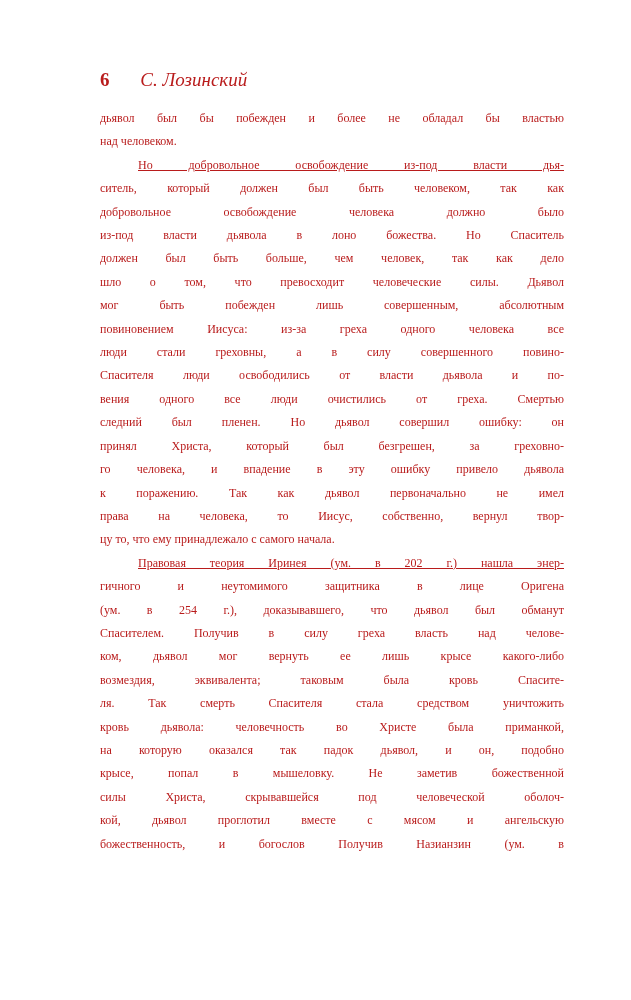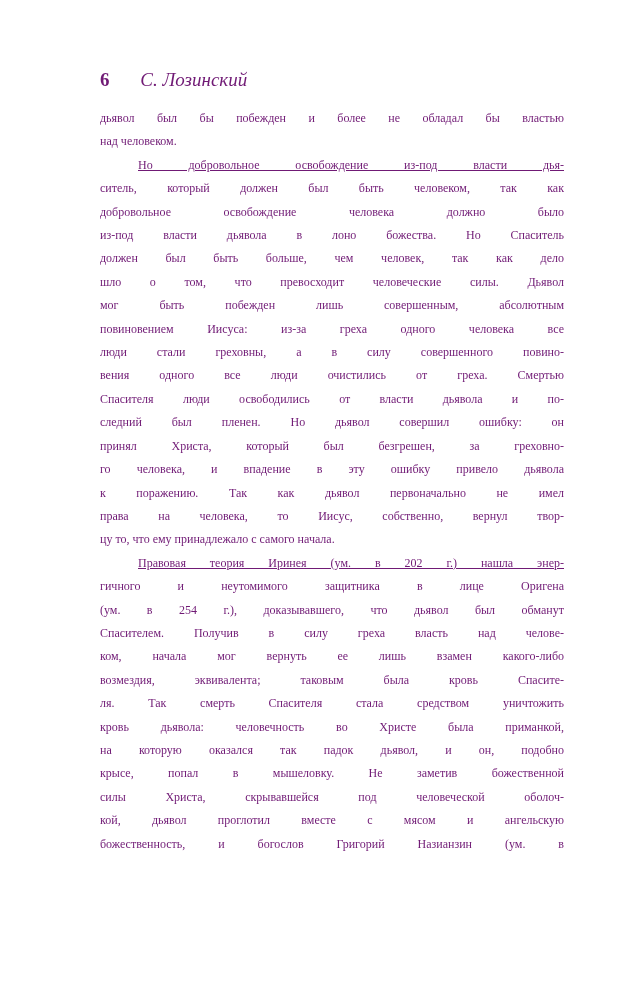--- a/index.html
+++ b/index.html
@@ -7,21 +7,21 @@
     padding: 0;
     background: #ffffff;
   }
   .page {
     position: relative;
     width: 631px;
     height: 1000px;
     background: #ffffff;
     overflow: hidden;
     font-family: "Liberation Serif", "DejaVu Serif", serif;
-    color: #701a75;
+    color: #b91c1c;
   }
   .running-head {
     position: absolute;
     top: 69px;
     left: 100px;
     width: 464px;
     font-size: 19px;
     line-height: 22px;
     white-space: nowrap;
   }
@@ -74,38 +74,38 @@
       <div class="paragraph">
         <div class="line indent">Но добровольное освобождение из-под власти дья-</div>
         <div class="line">ситель, который должен был быть человеком, так как</div>
         <div class="line">добровольное освобождение человека должно было</div>
         <div class="line">из-под власти дьявола в лоно божества. Но Спаситель</div>
         <div class="line">должен был быть больше, чем человек, так как дело</div>
         <div class="line">шло о том, что превосходит человеческие силы. Дьявол</div>
         <div class="line">мог быть побежден лишь совершенным, абсолютным</div>
         <div class="line">повиновением Иисуса: из-за греха одного человека все</div>
         <div class="line">люди стали греховны, а в силу совершенного повино-</div>
+        <div class="line">Спасителя люди освободились от власти дьявола и по-</div>
         <div class="line">вения одного все люди очистились от греха. Смертью</div>
-        <div class="line">Спасителя люди освободились от власти дьявола и по-</div>
         <div class="line">следний был пленен. Но дьявол совершил ошибку: он</div>
         <div class="line">принял Христа, который был безгрешен, за греховно-</div>
         <div class="line">го человека, и впадение в эту ошибку привело дьявола</div>
         <div class="line">к поражению. Так как дьявол первоначально не имел</div>
         <div class="line">права на человека, то Иисус, собственно, вернул твор-</div>
         <div class="line no-fill">цу то, что ему принадлежало с самого начала.</div>
       </div>
       <div class="paragraph">
         <div class="line indent">Правовая теория Иринея (ум. в 202 г.) нашла энер-</div>
         <div class="line">гичного и неутомимого защитника в лице Оригена</div>
         <div class="line">(ум. в 254 г.), доказывавшего, что дьявол был обманут</div>
         <div class="line">Спасителем. Получив в силу греха власть над челове-</div>
-        <div class="line">ком, начала мог вернуть ее лишь взамен какого-либо</div>
+        <div class="line">ком, дьявол мог вернуть ее лишь крысе какого-либо</div>
         <div class="line">возмездия, эквивалента; таковым была кровь Спасите-</div>
         <div class="line">ля. Так смерть Спасителя стала средством уничтожить</div>
         <div class="line">кровь дьявола: человечность во Христе была приманкой,</div>
         <div class="line">на которую оказался так падок дьявол, и он, подобно</div>
         <div class="line">крысе, попал в мышеловку. Не заметив божественной</div>
         <div class="line">силы Христа, скрывавшейся под человеческой оболоч-</div>
         <div class="line">кой, дьявол проглотил вместе с мясом и ангельскую</div>
-        <div class="line">божественность, и богослов Григорий Назианзин (ум. в</div>
+        <div class="line">божественность, и богослов Получив Назианзин (ум. в</div>
       </div>
     </main>
 </div>
 
 </body></html>

